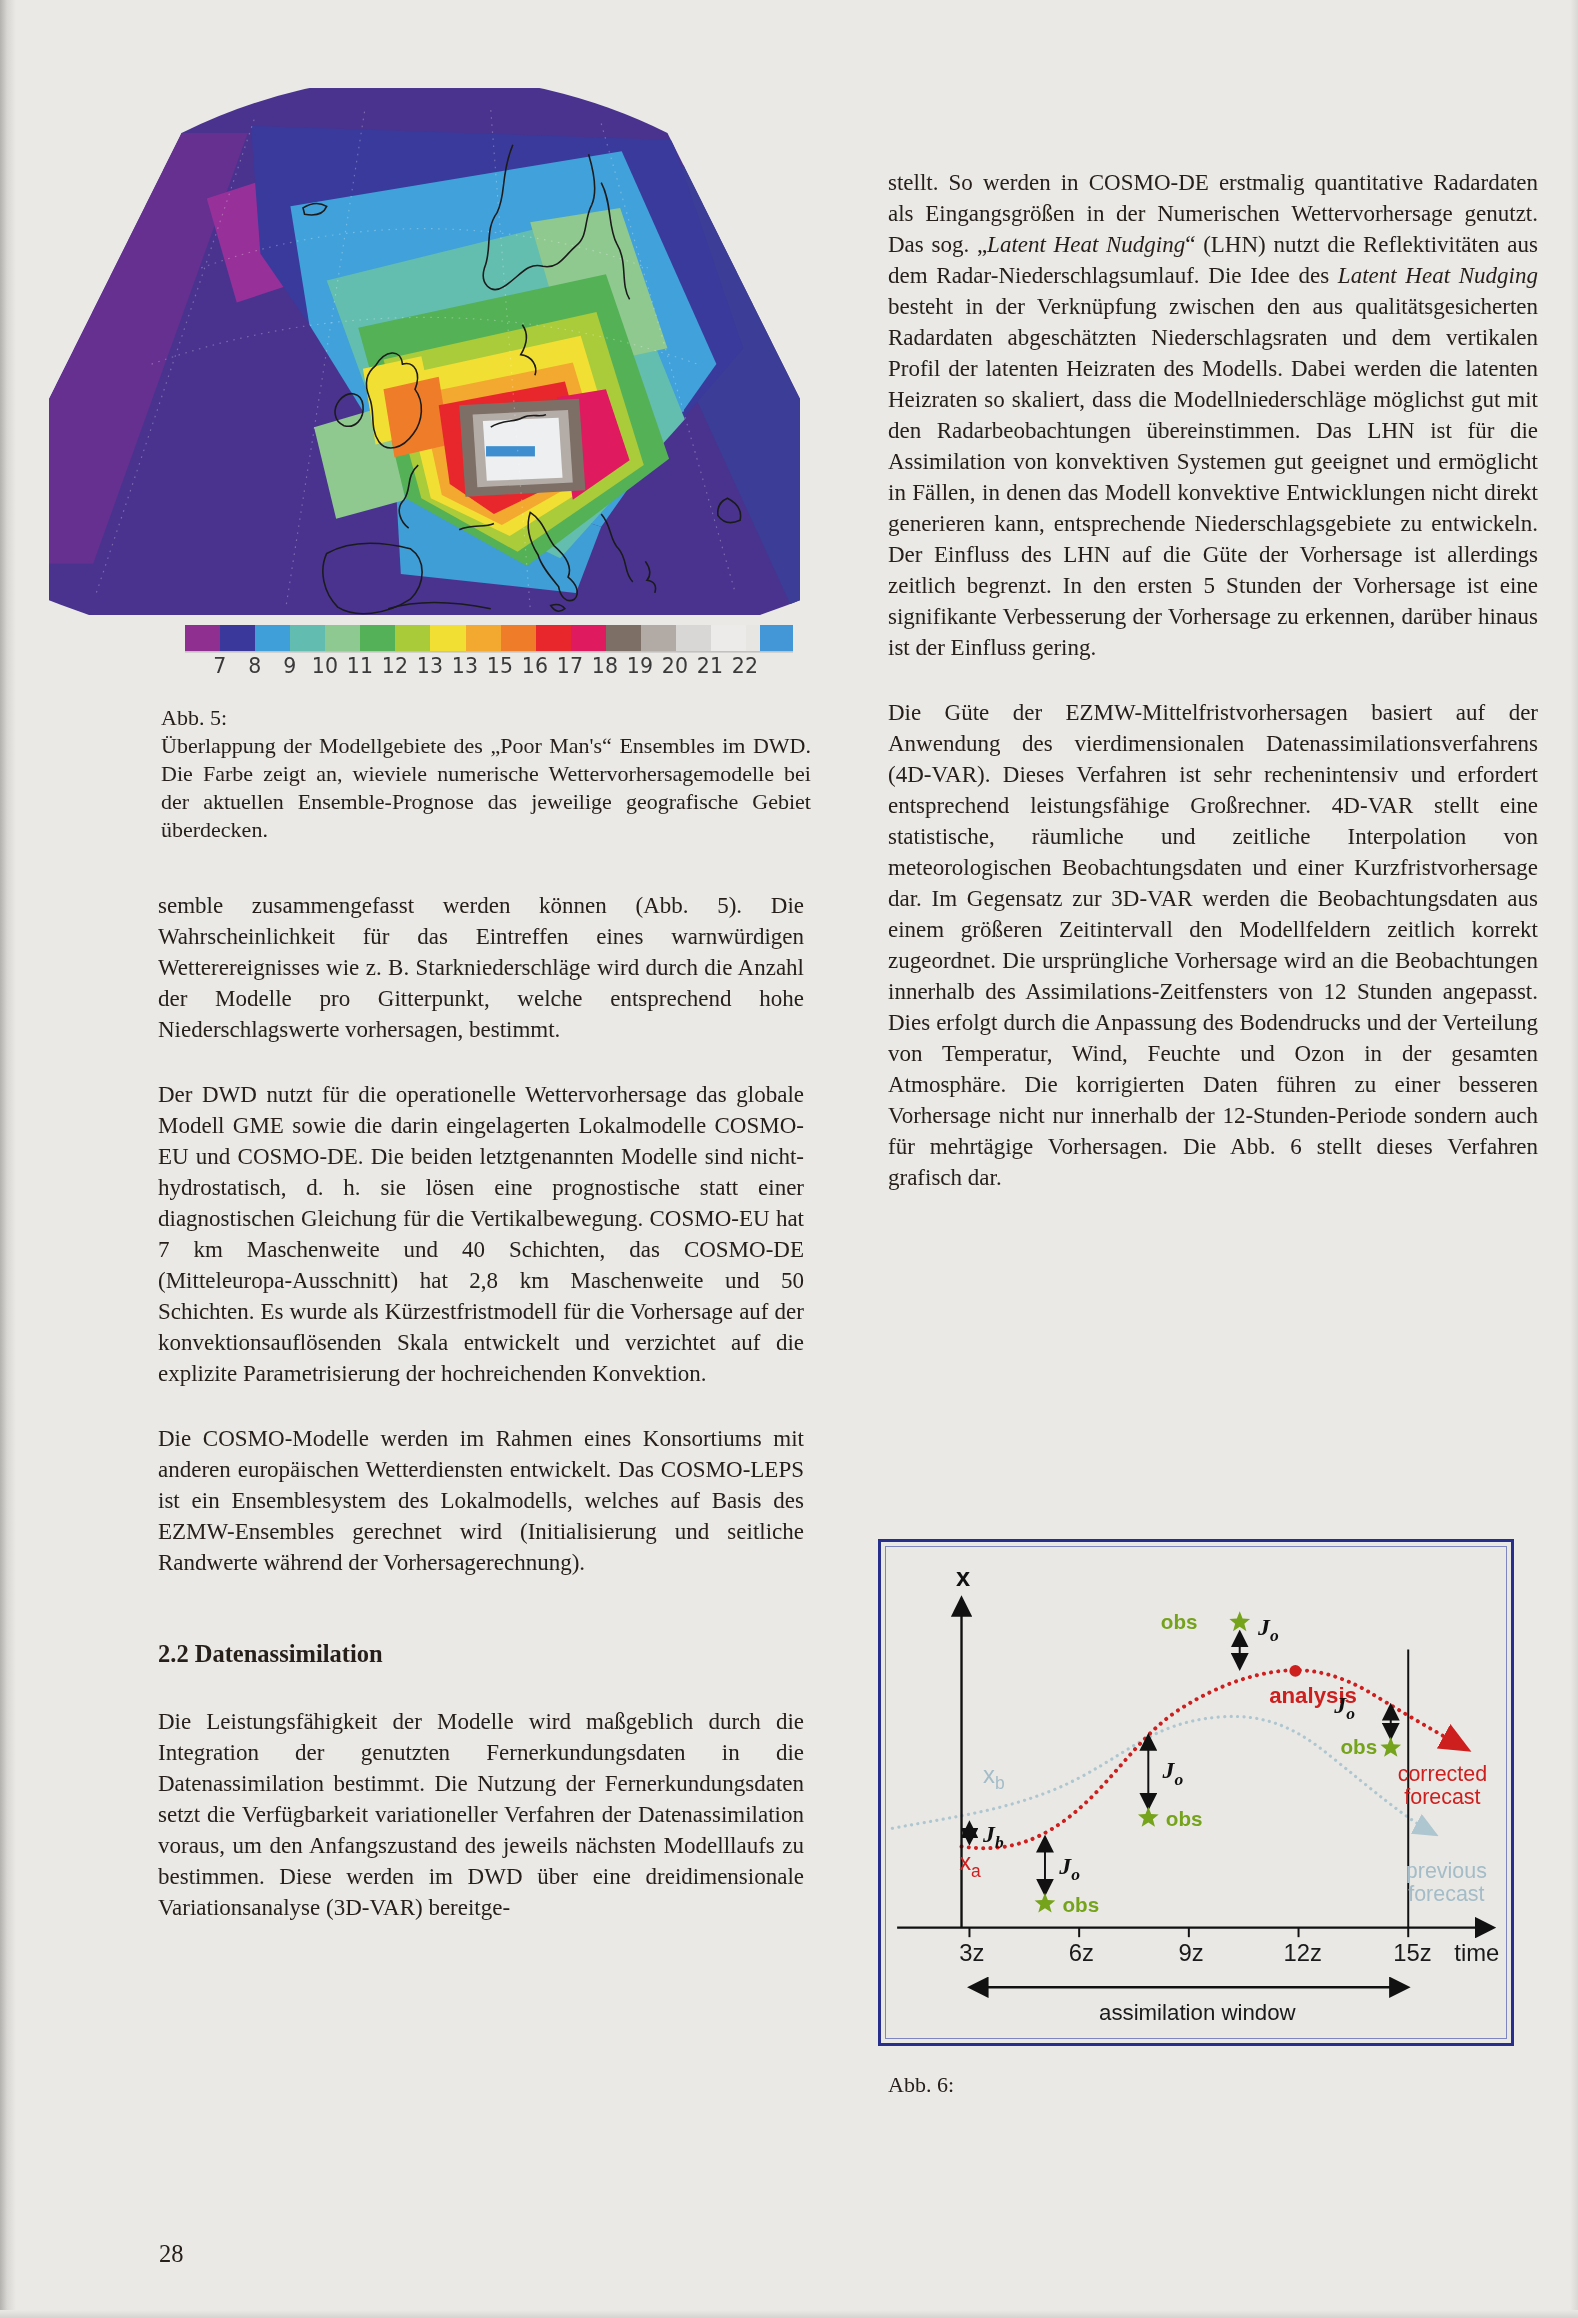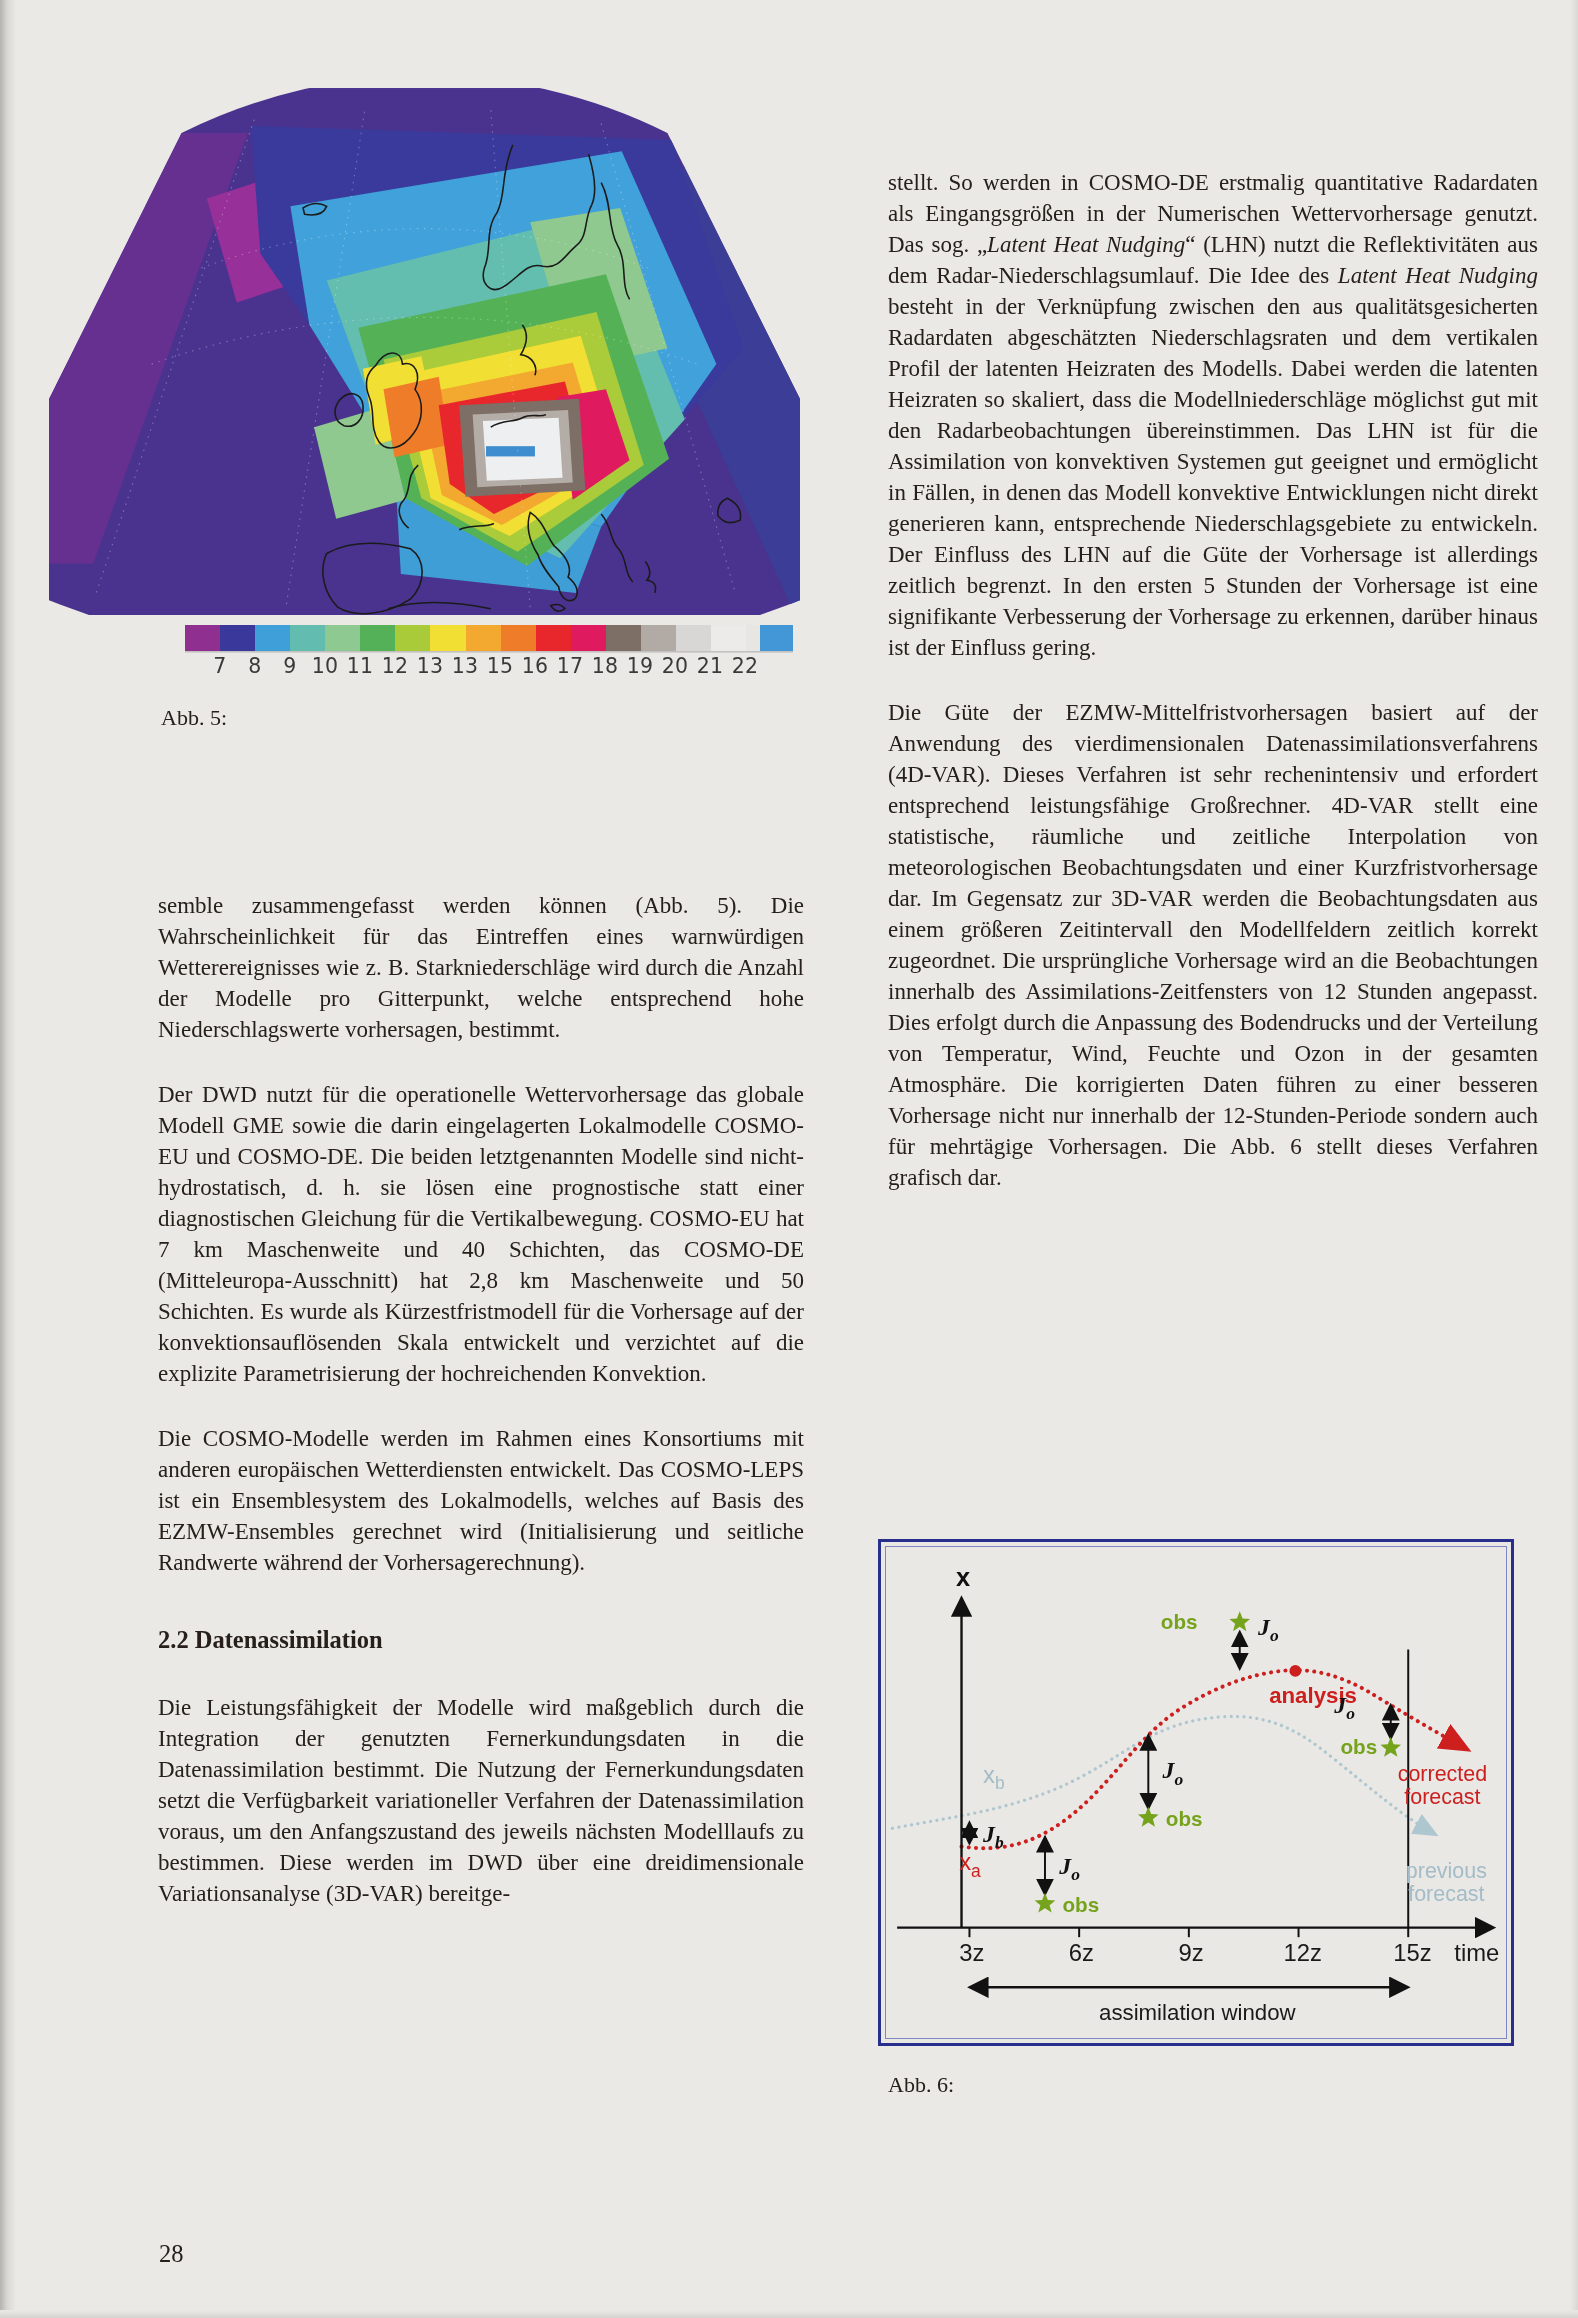--- a/index.html
+++ b/index.html
@@ -12,21 +12,21 @@
     background:linear-gradient(90deg,#b4b2af,#d8d7d4 45%,#eae9e6);}
   .edge-right{position:absolute;right:0;top:0;width:8px;height:100%;
     background:linear-gradient(270deg,#d9d8d5,#eae9e6);}
   .edge-bottom{position:absolute;left:0;bottom:0;width:100%;height:9.5px;
     background:linear-gradient(0deg,#d2d1ce,#eae9e6);}
 
   .col{position:absolute;}
   .col-left{left:158px;top:890px;width:646px;}
   .col-right{left:888px;top:167px;width:650px;}
   p.body{font-size:23px;line-height:31px;text-align:justify;margin:0 0 34px;}
-  h3.sec{font-size:24.5px;font-weight:bold;margin:48px 0 38px;}
+  h3.sec{font-size:24.5px;font-weight:bold;margin:62px 0 38px;}
   .it{font-style:italic;}
 
   .figure-map{position:absolute;left:49px;top:88px;width:751px;}
   .map-svg{display:block;width:751px;height:527px;}
   .colorbar{margin:9.5px 0 0 136px;width:608px;}
   .cb-row{display:flex;height:26px;box-shadow:0 1.6px 0 rgba(120,120,120,.35);}
   .cb-cell{flex:1;}
   .cb-gap{flex:0 0 14px;background:#e7e6e3;}
   .cb-extra{flex:0 0 33px;}
   .cb-ticks{display:flex;margin-left:17.4px;width:560px;padding-top:3.2px;
@@ -171,20 +171,21 @@
           <span class="cb-tick">19</span>
           <span class="cb-tick">20</span>
           <span class="cb-tick">21</span>
           <span class="cb-tick">22</span>
         </div>
     </div>
   </div>
 
   <div class="caption caption-5">
     <div class="cap-label">Abb. 5:</div>
+    <div class="cap-text">Überlappung der Modellgebiete des „Poor Man's“ Ensembles im DWD. Die Farbe zeigt an, wieviele numerische Wettervorhersagemodelle bei der aktuellen Ensemble-Prognose das jeweilige geografische Gebiet überdecken.</div>
   </div>
 
   <div class="col col-left">
     <p class="body">semble zusammengefasst werden können (Abb. 5). Die Wahrscheinlichkeit für das Eintreffen eines warnwürdigen Wetterereignisses wie z. B. Starkniederschläge wird durch die Anzahl der Modelle pro Gitterpunkt, welche entsprechend hohe Niederschlagswerte vorhersagen, bestimmt.</p>
     <p class="body">Der DWD nutzt für die operationelle Wettervorhersage das globale Modell GME sowie die darin eingelagerten Lokalmodelle COSMO-EU und COSMO-DE. Die beiden letztgenannten Modelle sind nicht-hydrostatisch, d. h. sie lösen eine prognostische statt einer diagnostischen Gleichung für die Vertikalbewegung. COSMO-EU hat 7 km Maschenweite und 40 Schichten, das COSMO-DE (Mitteleuropa-Ausschnitt) hat 2,8 km Maschenweite und 50 Schichten. Es wurde als Kürzestfristmodell für die Vorhersage auf der konvektionsauflösenden Skala entwickelt und verzichtet auf die explizite Parametrisierung der hochreichenden Konvektion.</p>
     <p class="body">Die COSMO-Modelle werden im Rahmen eines Konsortiums mit anderen europäischen Wetterdiensten entwickelt. Das COSMO-LEPS ist ein Ensemblesystem des Lokalmodells, welches auf Basis des EZMW-Ensembles gerechnet wird (Initialisierung und seitliche Randwerte während der Vorhersagerechnung).</p>
     <h3 class="sec">2.2 Datenassimilation</h3>
     <p class="body">Die Leistungsfähigkeit der Modelle wird maßgeblich durch die Integration der genutzten Fernerkundungsdaten in die Datenassimilation bestimmt. Die Nutzung der Fernerkundungsdaten setzt die Verfügbarkeit variationeller Verfahren der Datenassimilation voraus, um den Anfangszustand des jeweils nächsten Modelllaufs zu bestimmen. Diese werden im DWD über eine dreidimensionale Variationsanalyse (3D-VAR) bereitge-</p>
   </div>
 

